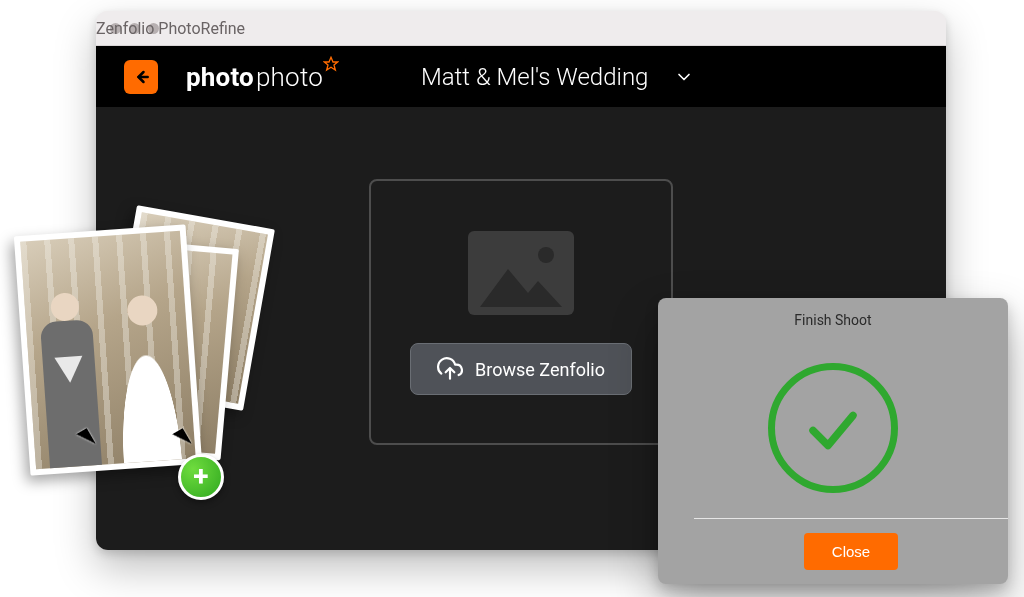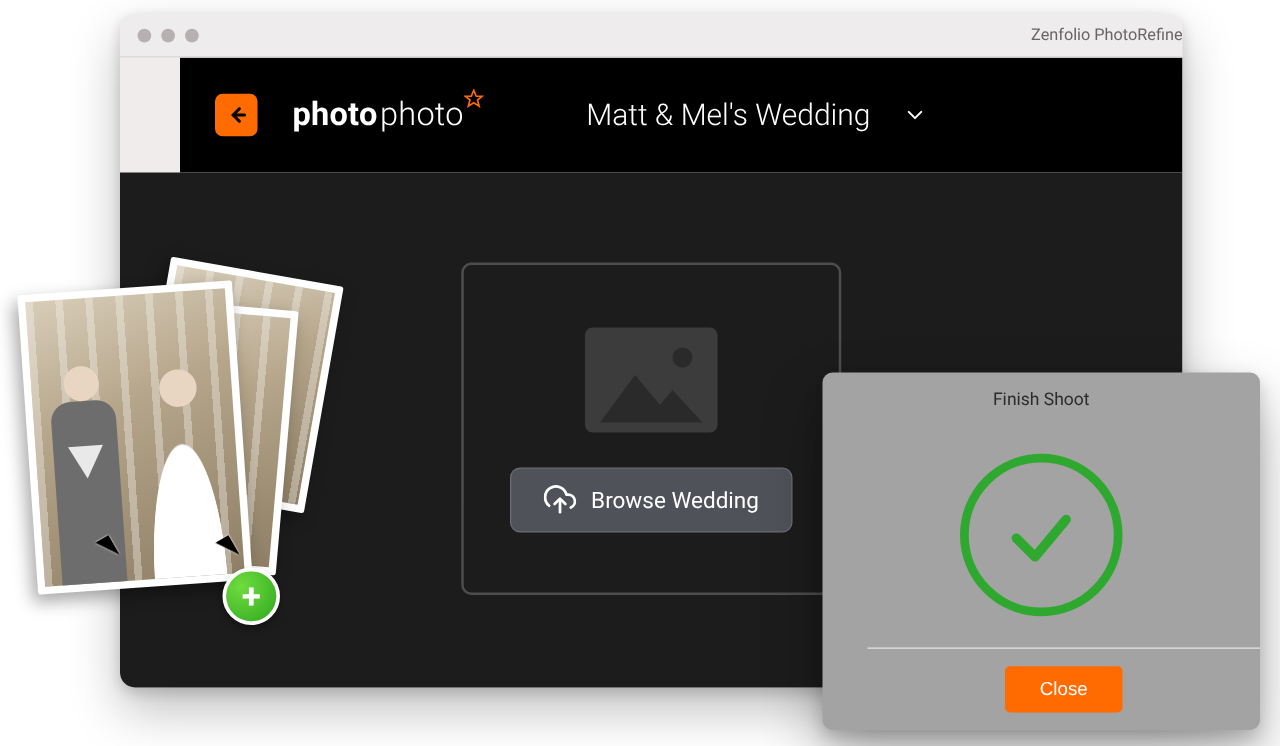--- a/index.html
+++ b/index.html
@@ -43,35 +43,34 @@
     margin-left: 14px;
   }
   .tl-dot {
     width: 11px; height: 11px;
     border-radius: 50%;
     background: #b7b0b1;
   }
   .titlebar-title {
     position: absolute;
     left: 0; right: 0;
-    text-align: right;
-    font-size: 13px;
+    text-align: left;
+    font-size: 16px;
     color: #6a6465;
     pointer-events: none;
   }
 
   .header {
-    height: 92px;
+    height: 61px;
     background: #000000;
     display: flex;
     align-items: center;
     padding: 0 28px;
     gap: 28px;
     color: #fff;
-    margin-left: 48px;
   }
   .back-btn {
     width: 34px; height: 34px;
     background: #ff6b00;
     border-radius: 6px;
     display: flex; align-items: center; justify-content: center;
     flex: 0 0 auto;
   }
   .back-btn svg { display:block; }
 
@@ -325,21 +324,21 @@
           </svg>
         </span>
         <div class="browse-btn">
           <span>
             <svg width="26" height="26" viewBox="0 0 24 24" fill="none" stroke="#fff" stroke-width="2" stroke-linecap="round" stroke-linejoin="round">
               <path d="M20 17.58A5 5 0 0 0 18 8h-1.26A8 8 0 1 0 4 16.25"></path>
               <polyline points="12 12 12 21"></polyline>
               <polyline points="8 15 12 11 16 15"></polyline>
             </svg>
           </span>
-          <span>Browse Wedding</span>
+          <span>Browse Zenfolio</span>
         </div>
       </div>
     </div>
 
   </div>
 
   <div class="photo-stack">
     <div class="polaroid p3">
         <div class="img"></div>
       </div>

